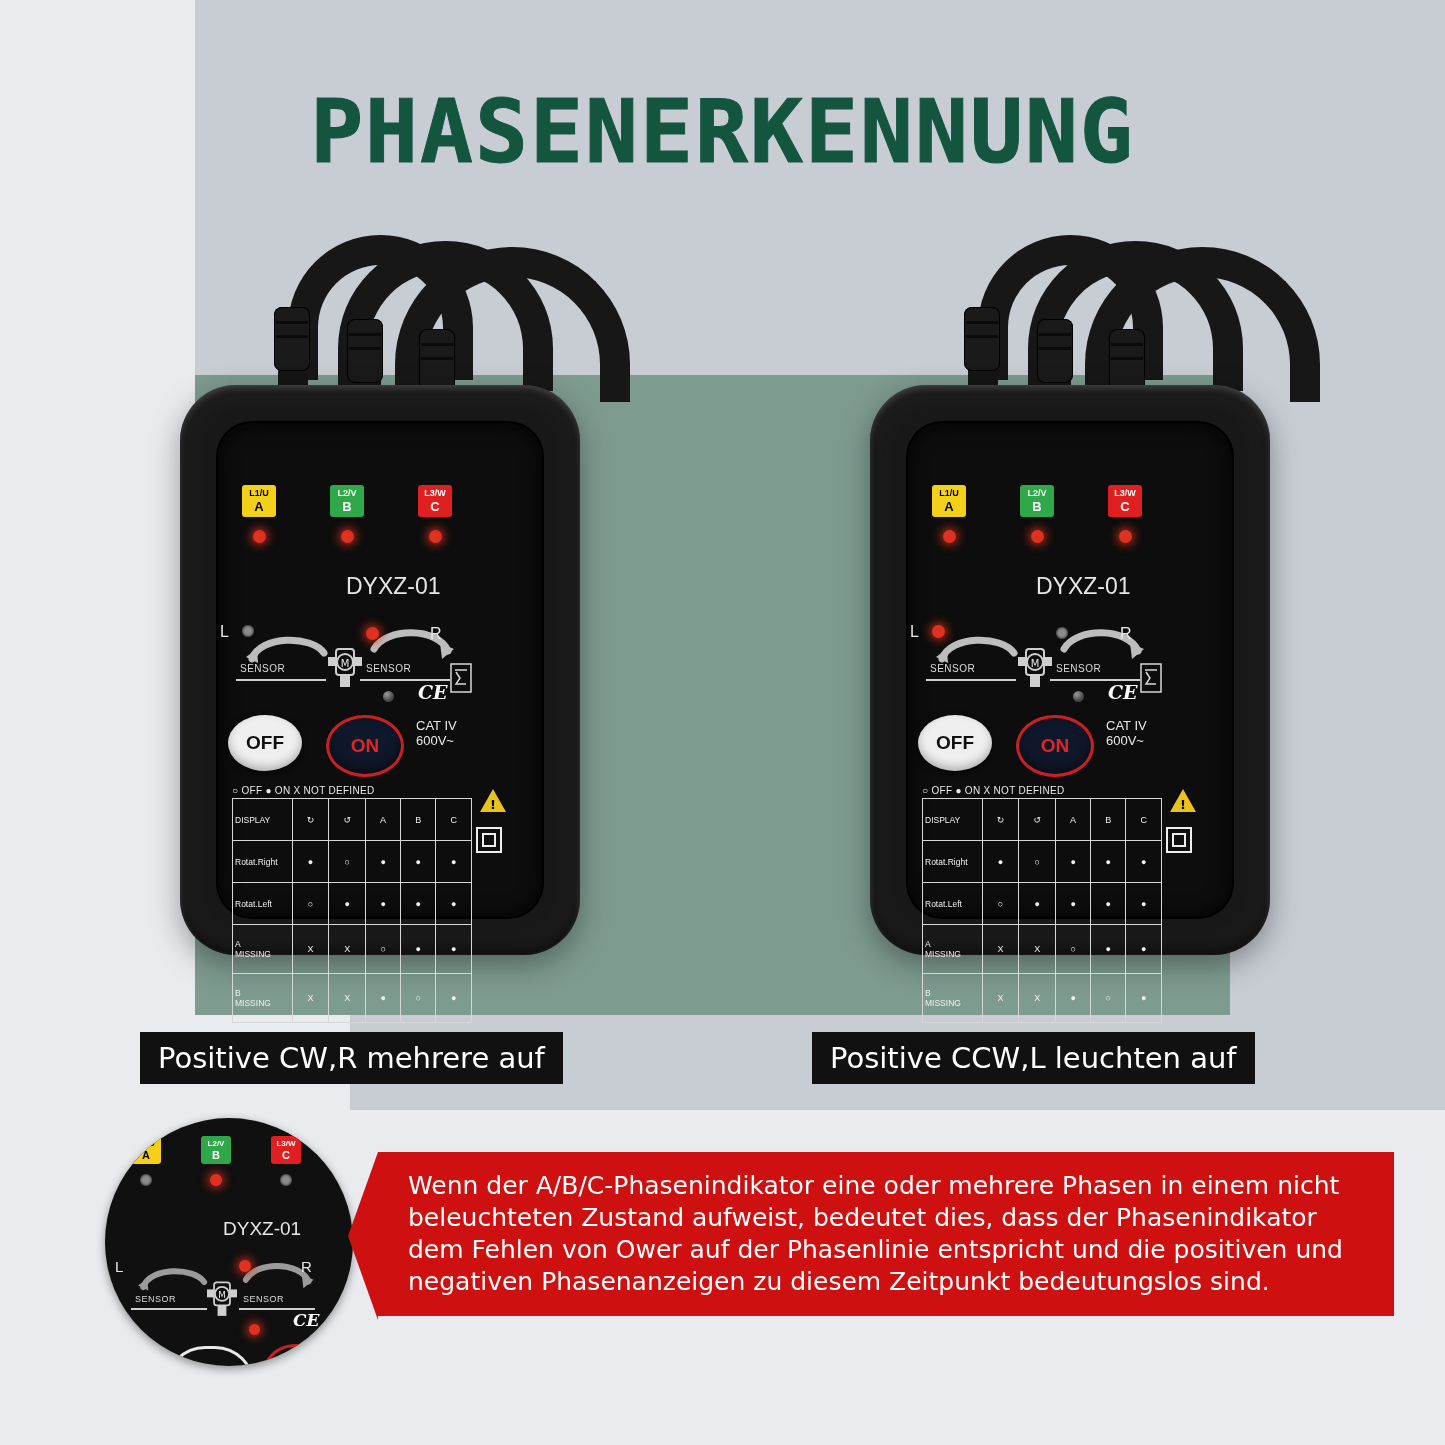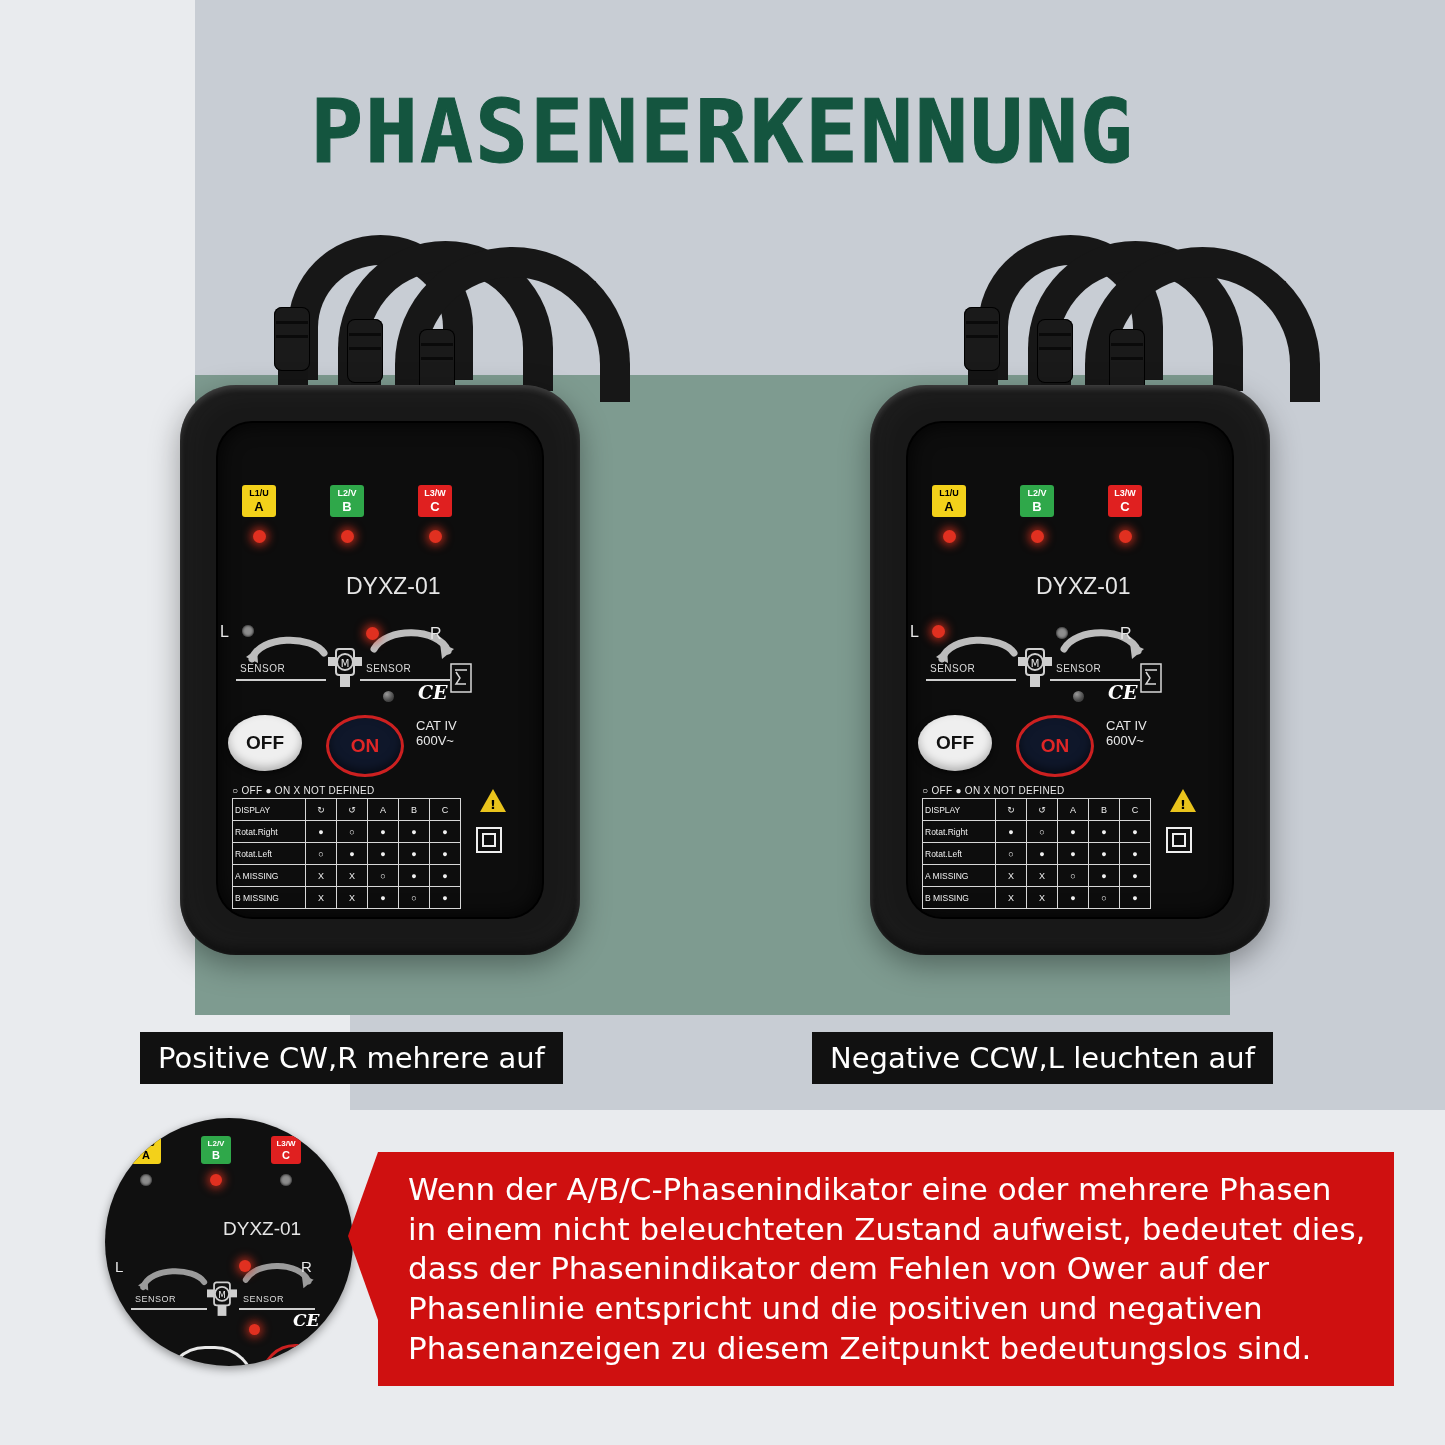--- a/index.html
+++ b/index.html
@@ -105,21 +105,21 @@
     position:absolute;color:#e9e9e9;font-family:"Liberation Sans",sans-serif;
     text-align:left;line-height:1.15;
   }
 
   
   .tbl-wrap{position:absolute;color:#e8e8e8;font-family:"Liberation Sans",sans-serif;}
   .legend{font-size:10px;letter-spacing:.3px;margin-bottom:2px;white-space:nowrap;}
   table.chart{border-collapse:collapse;}
   table.chart td{
     border:1px solid #d7d7d7;font-size:9px;text-align:center;color:#f0f0f0;
-    padding:4px;height:13px;
+    padding:14px;height:13px;
   }
   table.chart td.rowhdr{text-align:left;padding-left:2px;width:66px;font-size:8.5px;}
   .warn-tri{
     position:absolute;width:0;height:0;border-left:13px solid transparent;
     border-right:13px solid transparent;border-bottom:23px solid #e9c31c;
   }
   .warn-tri span{
     position:absolute;left:-3px;top:8px;font-size:13px;color:#000;font-weight:bold;
   }
   .dbl-square{
@@ -145,21 +145,21 @@
   
   .inset-circle{
     position:absolute;border-radius:50%;background:#101010;overflow:hidden;
     box-shadow:0 3px 10px rgba(0,0,0,.4);
   }
 
   
   .banner{
     position:absolute;background:#cf1010;color:#fff;
     font-family:"DejaVu Sans",sans-serif;
-    font-size:31px;line-height:1.28;
+    font-size:25px;line-height:1.28;
     padding:18px 26px 18px 30px;
   }
   .banner-arrow{
     position:absolute;width:0;height:0;
     border-top:84px solid transparent;
     border-bottom:84px solid transparent;
     border-right:30px solid #cf1010;
   }
 </style>
 </head>
@@ -449,21 +449,21 @@
     <div class="warn-tri" style="left:262px;top:366px;">
         <span>!</span>
       </div>
     <div class="dbl-square" style="left:258px;top:404px;">
         <i></i>
       </div>
   </div>
 </div>
 
 <div class="caption" style="left:140px;top:1032px;">Positive CW,R mehrere auf</div>
-<div class="caption" style="left:812px;top:1032px;">Negative CCW,L leuchten auf</div>
+<div class="caption" style="left:812px;top:1032px;">Positive CCW,L leuchten auf</div>
 
 <div class="inset-circle" style="left:105px;top:1118px;width:248px;height:248px;">
   <div class="led-group" style="left:26px;top:18px;">
     <div class="led-chip" style="background:#f3d11a;width:30px;height:28px;">
       <span style="font-size:8px">L1/U</span>
       <span class="sub" style="font-size:11px">A</span>
     </div>
     <div class="led-dot led-off" style="margin-top:10px;width:12px;height:12px;"></div>
   </div>
   <div class="led-group" style="left:96px;top:18px;">

